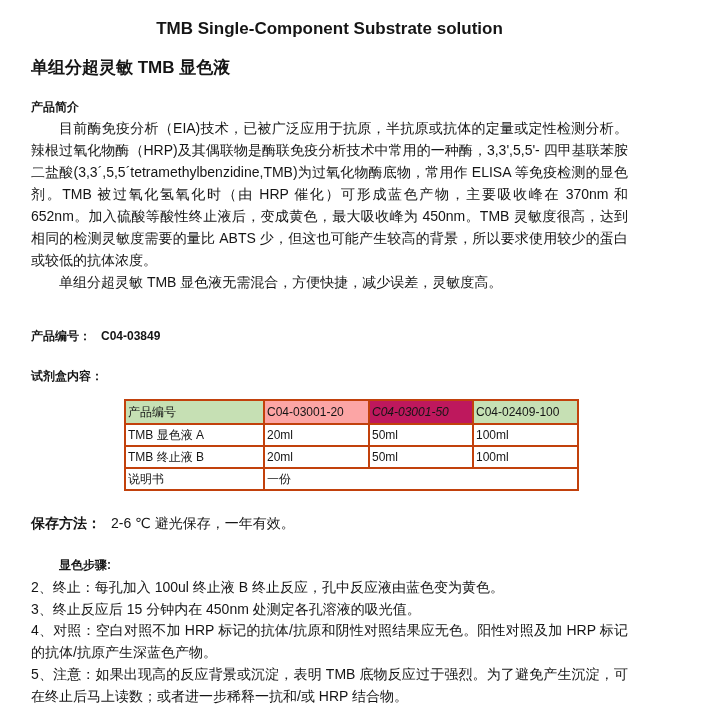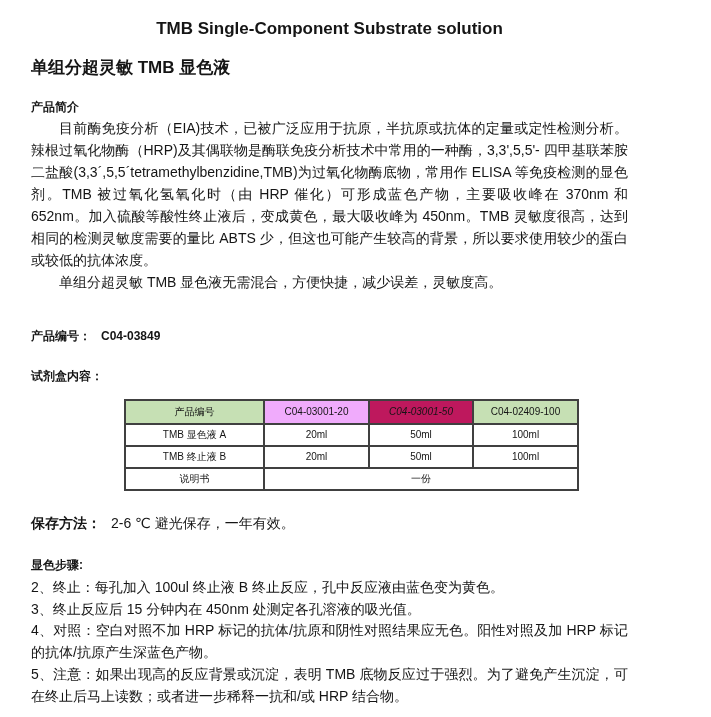--- a/index.html
+++ b/index.html
@@ -50,43 +50,44 @@
   .kit-heading {
     margin-top: 20px;
   }
   .kit-table {
     border-collapse: collapse;
     margin: 13px 0 0 93px;
     table-layout: fixed;
     width: 453px;
   }
   .kit-table td {
-    border: 2px solid #404040;
-    text-align: center;
+    border: 2px solid #c2410c;
+    text-align: left;
     padding: 1px 2px;
     height: 22px;
-    font-size: 10px;
+    font-size: 12px;
     line-height: 18px;
   }
   .kit-table tr.head td {
     background: #c6e0b4;
     height: 24px;
   }
   .kit-table col.c1 { width: 139px; }
   .kit-table col.c2 { width: 105px; }
   .kit-table col.c3 { width: 104px; }
   .kit-table col.c4 { width: 105px; }
   .storage-line {
     margin-top: 21px;
   }
   .storage-line .inline-label { margin-right: 10px; }
   .product-code-line .code-value { margin-left: 10px; }
   .steps-heading {
     margin-top: 21px;
     margin-bottom: 2px;
+    margin-left: 28px;
   }
   .step-para {
     text-align: justify;
     line-height: 21.7px;
   }
 </style>
 </head>
 <body>
 
 <div class="page">
@@ -107,21 +108,21 @@
   <table class="kit-table">
     <colgroup>
         <col class="c1">
         <col class="c2">
         <col class="c3">
         <col class="c4">
       </colgroup>
     <tbody>
         <tr class="head">
       <td style="background: rgb(198, 224, 180);">产品编号</td>
-      <td style="background: #f0abfc;">C04-03001-20</td>
+      <td style="background: #fca5a5;">C04-03001-20</td>
       <td style="background: #be185d; font-style: italic;">C04-03001-50</td>
       <td style="background: rgb(198, 224, 180);">C04-02409-100</td>
     </tr>
     <tr>
       <td>TMB 显色液 A</td>
       <td>20ml</td>
       <td>50ml</td>
       <td>100ml</td>
     </tr>
     <tr>

